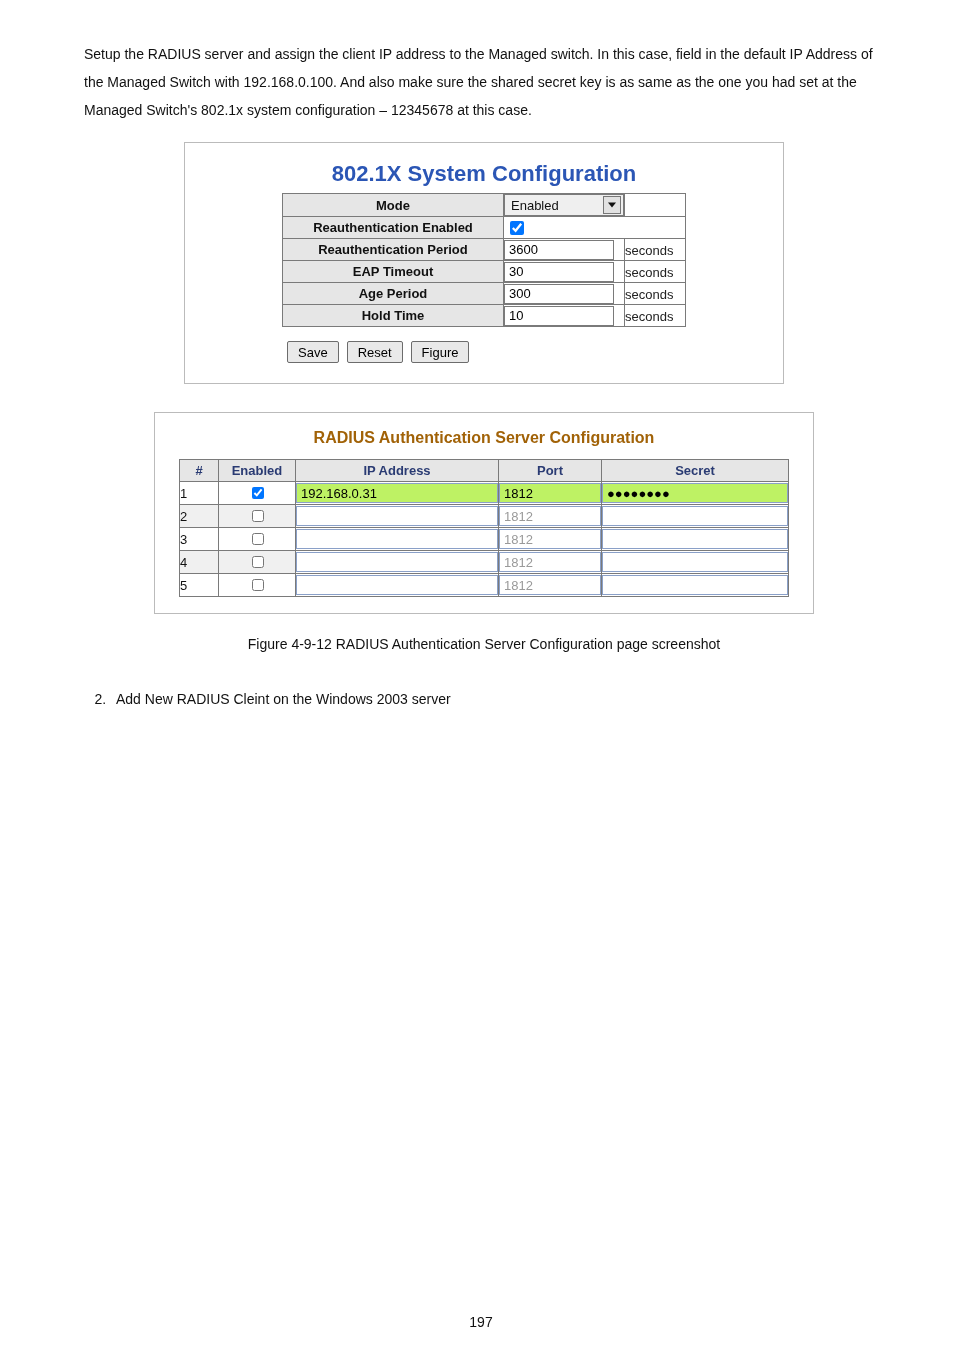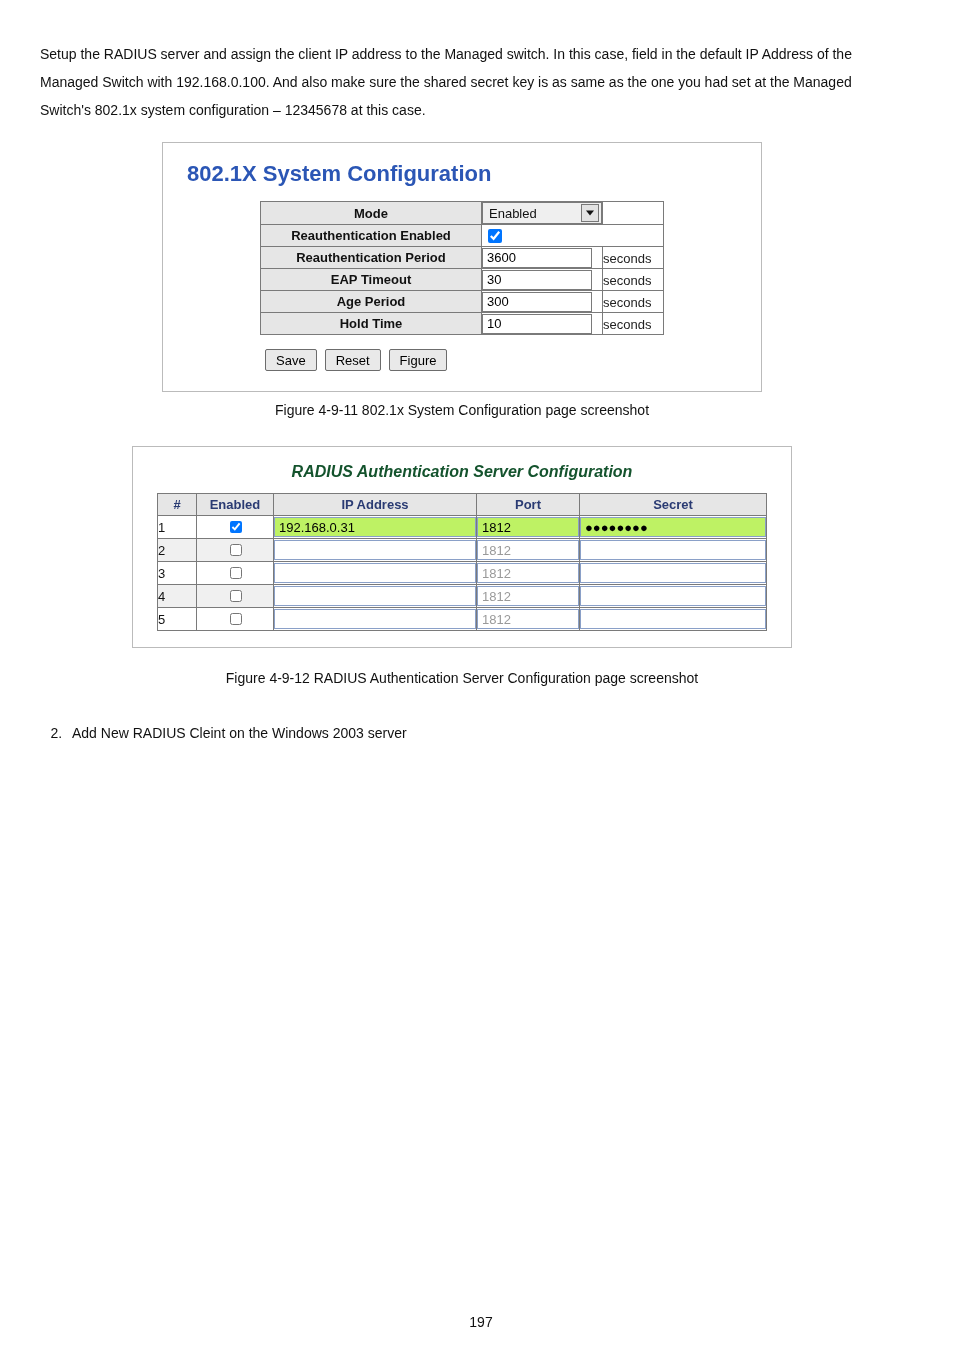--- a/index.html
+++ b/index.html
@@ -1,42 +1,42 @@
 <!DOCTYPE html>
 <html><head>
 <meta charset="utf-8">
 <style>
   :root { --bg:#fff; --text:#111; --muted:#666; --border:#7a7a7a; --border-light:#bbb; --header-bg:#e6e6e6; --zebra:#f0f0f0; --title-blue:#2a3b73; --radius-title:#394b7b; --link:#0a2f8a; --btn-bg:#e9e9e9; --btn-border:#6c6c6c; }
   html,body{margin:0;padding:0;background:var(--bg);color:var(--text);font-family:Arial,Helvetica,sans-serif;font-size:14px;}
-  .page{width:954px;min-height:1350px;margin:0 auto;position:relative;padding:40px 70px 60px 40px;box-sizing:border-box;}
+  .page{width:954px;min-height:1350px;margin:0 auto;position:relative;padding:40px 70px 60px 84px;box-sizing:border-box;}
   .para{line-height:2.0;margin:0 0 10px 0;}
   .ol{list-style:decimal;padding-left:26px;margin:14px 0 18px 0;}
   .ol>li{line-height:1.9;padding-left:6px;margin-bottom:16px;}
   .figure-wrap{margin:18px 0 10px 0;display:flex;flex-direction:column;align-items:center;}
   .caption{margin-top:10px;font-size:14px;}
   
   .cfg-box{width:600px;border:1px solid var(--border-light);padding:18px 24px 20px 24px;box-sizing:border-box;background:#fff;}
-  .cfg-title{color:#2b56b5;font-weight:bold;font-size:22px;text-align:left;margin:0 0 14px 0;}
+  .cfg-title{color:#2b56b5;font-weight:bold;font-size:22px;text-align:center;margin:0 0 6px 0;}
   .cfg-table{border-collapse:collapse;margin:0 auto;}
   .cfg-table th,.cfg-table td{border:1px solid var(--border);margin-top:27px;}
   .cfg-row-label{background:var(--header-bg);font-weight:bold;text-align:center;font-size:13px;padding:3px 10px;min-width:200px;color:#111;}
   .cfg-val{padding:0;background:#fff;}
   .cfg-val .fieldwrap{display:flex;align-items:center;gap:6px;padding:0;}
   .inp{font-family:Arial,Helvetica,sans-serif;font-size:13px;border:1px solid #7a7a7a;background:#fff;padding:1px 4px;width:110px;height:20px;box-sizing:border-box;}
   .sel{font-family:Arial,Helvetica,sans-serif;font-size:13px;border:1px solid #7a7a7a;background:#efefef;height:20px;width:118px;}
   .sel-inner{display:flex;align-items:center;justify-content:space-between;padding:1px 2px 1px 6px;height:100%;box-sizing:border-box;}
   .sel-btn{width:16px;height:16px;background:#e2e2e2;border:1px solid #777;display:flex;align-items:center;justify-content:center;}
   .sel-btn svg{width:8px;height:8px;fill:#111;}
   .unit{font-size:13px;color:#222;padding-right:6px;}
   .cb{width:14px;height:14px;margin:2px 4px;}
   .btnrow{display:flex;gap:8px;align-items:flex-end;justify-content:flex-start;margin-top:14px;margin-left:78px;}
   .btn{font-family:Arial,Helvetica,sans-serif;font-size:13px;border:1px solid var(--btn-border);background:var(--btn-bg);padding:2px 10px;border-radius:2px;cursor:pointer;height:22px;}
   
   .radius-box{width:660px;border:1px solid var(--border-light);padding:16px 20px 16px 20px;box-sizing:border-box;background:#fff;}
-  .radius-title{color:#14532d;font-weight:bold;font-size:16px;text-align:center;margin:0 0 12px 0;font-style:italic;}
+  .radius-title{color:#a16207;font-weight:bold;font-size:16px;text-align:center;margin:0 0 12px 0;}
   .rtable{border-collapse:collapse;width:610px;margin:0 auto;}
   .rtable th{border:1px solid var(--border);background:var(--header-bg);font-weight:bold;color:#2a3b73;font-size:13px;padding:3px 6px;text-align:center;}
   .rtable td{border:1px solid var(--border);font-size:13px;padding:0;}
   .rtable tbody tr:nth-child(even) td.rcell-plain{background:var(--zebra);}
   .rtable tbody tr:nth-child(odd) td.rcell-plain{background:#fff;}
   .rcell-plain{padding:3px 6px;}
   .rinp{width:100%;border:1px solid #8aa0c8;background:#bef264;font-size:13px;padding:1px 4px;height:20px;box-sizing:border-box;}
   .rinp.dis{color:#9a9a9a;background:#fff;}
   .rcb{width:12px;height:12px;}
   .rcb-wrap{display:flex;justify-content:center;align-items:center;height:22px;}
@@ -100,21 +100,20 @@
           <td class="cfg-val"><span class="unit">seconds</span></td>
         </tr>
       </tbody>
         </table>
       <div class="btnrow">
         <button class="btn">Save</button>
         <button class="btn">Reset</button>
         <button class="btn">Figure</button>
       </div>
     </div>
-    <div class="caption">Figure 4-9-11 802.1x System Configuration page screenshot</div>
   </div>
 
   <div class="figure-wrap" style="margin-top:28px">
     <div class="radius-box">
       <h3 class="radius-title">RADIUS Authentication Server Configuration</h3>
       <table class="rtable" id="rtable">
         <thead>
           <tr>
             <th style="width:26px">#</th>
             <th style="width:64px">Enabled</th>

